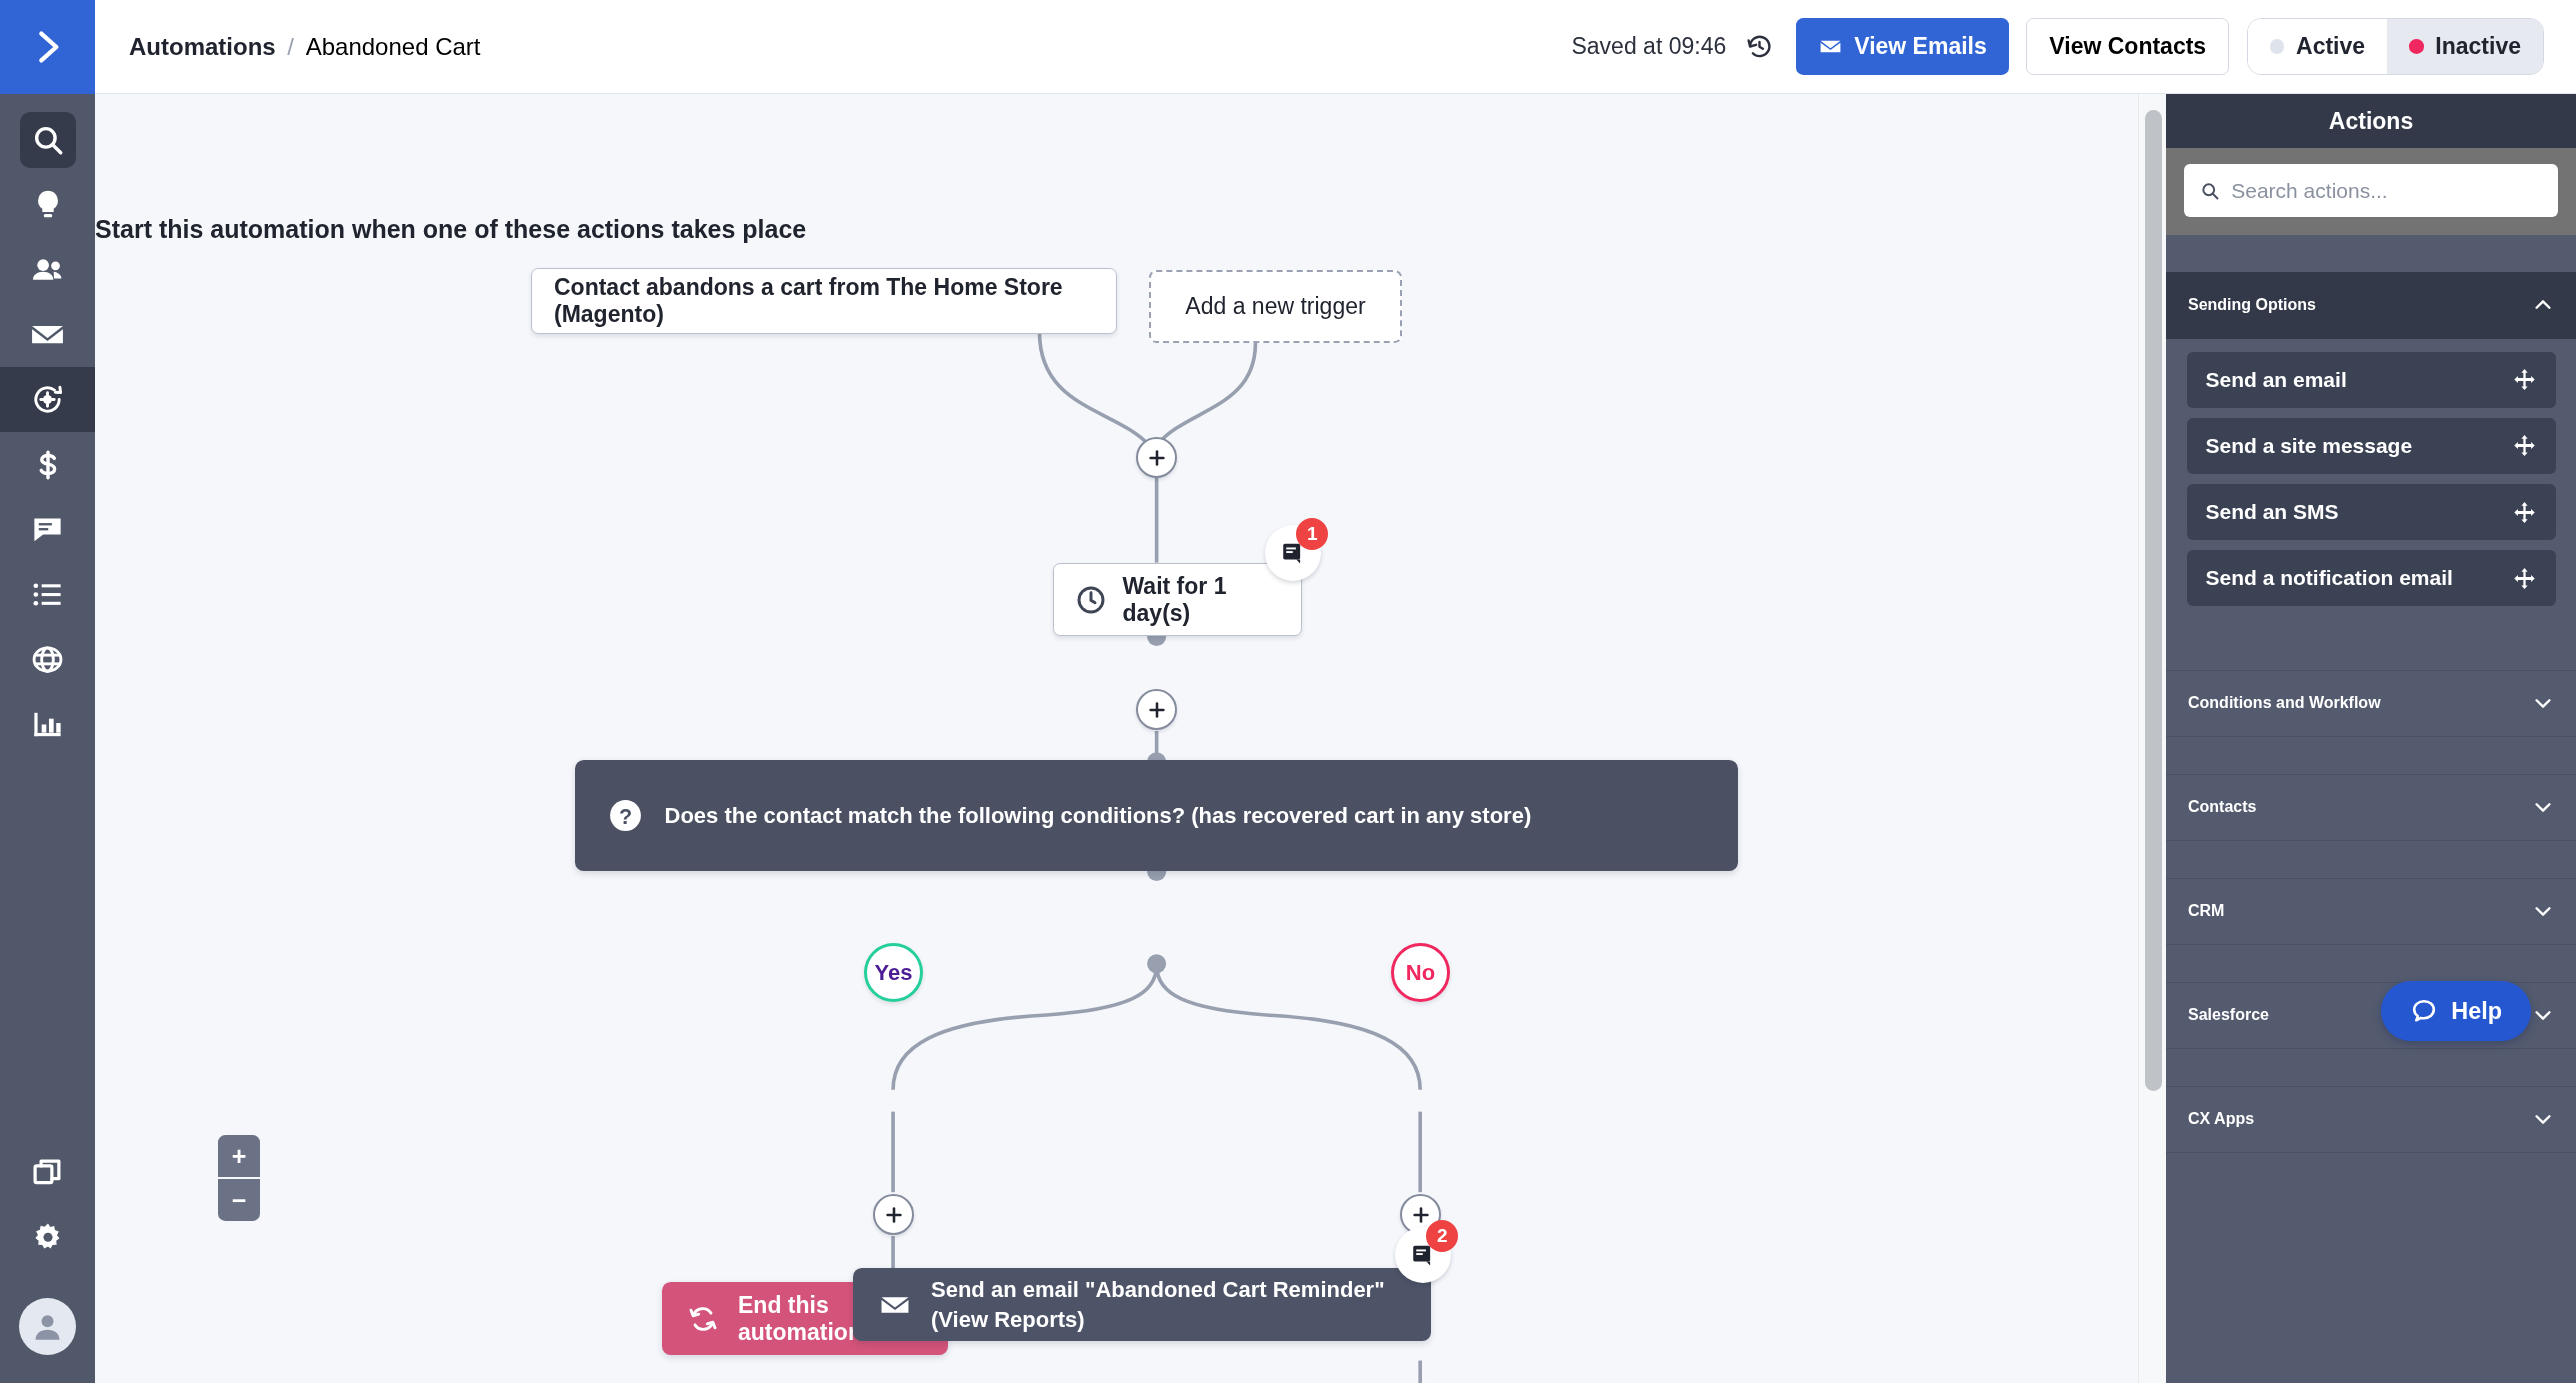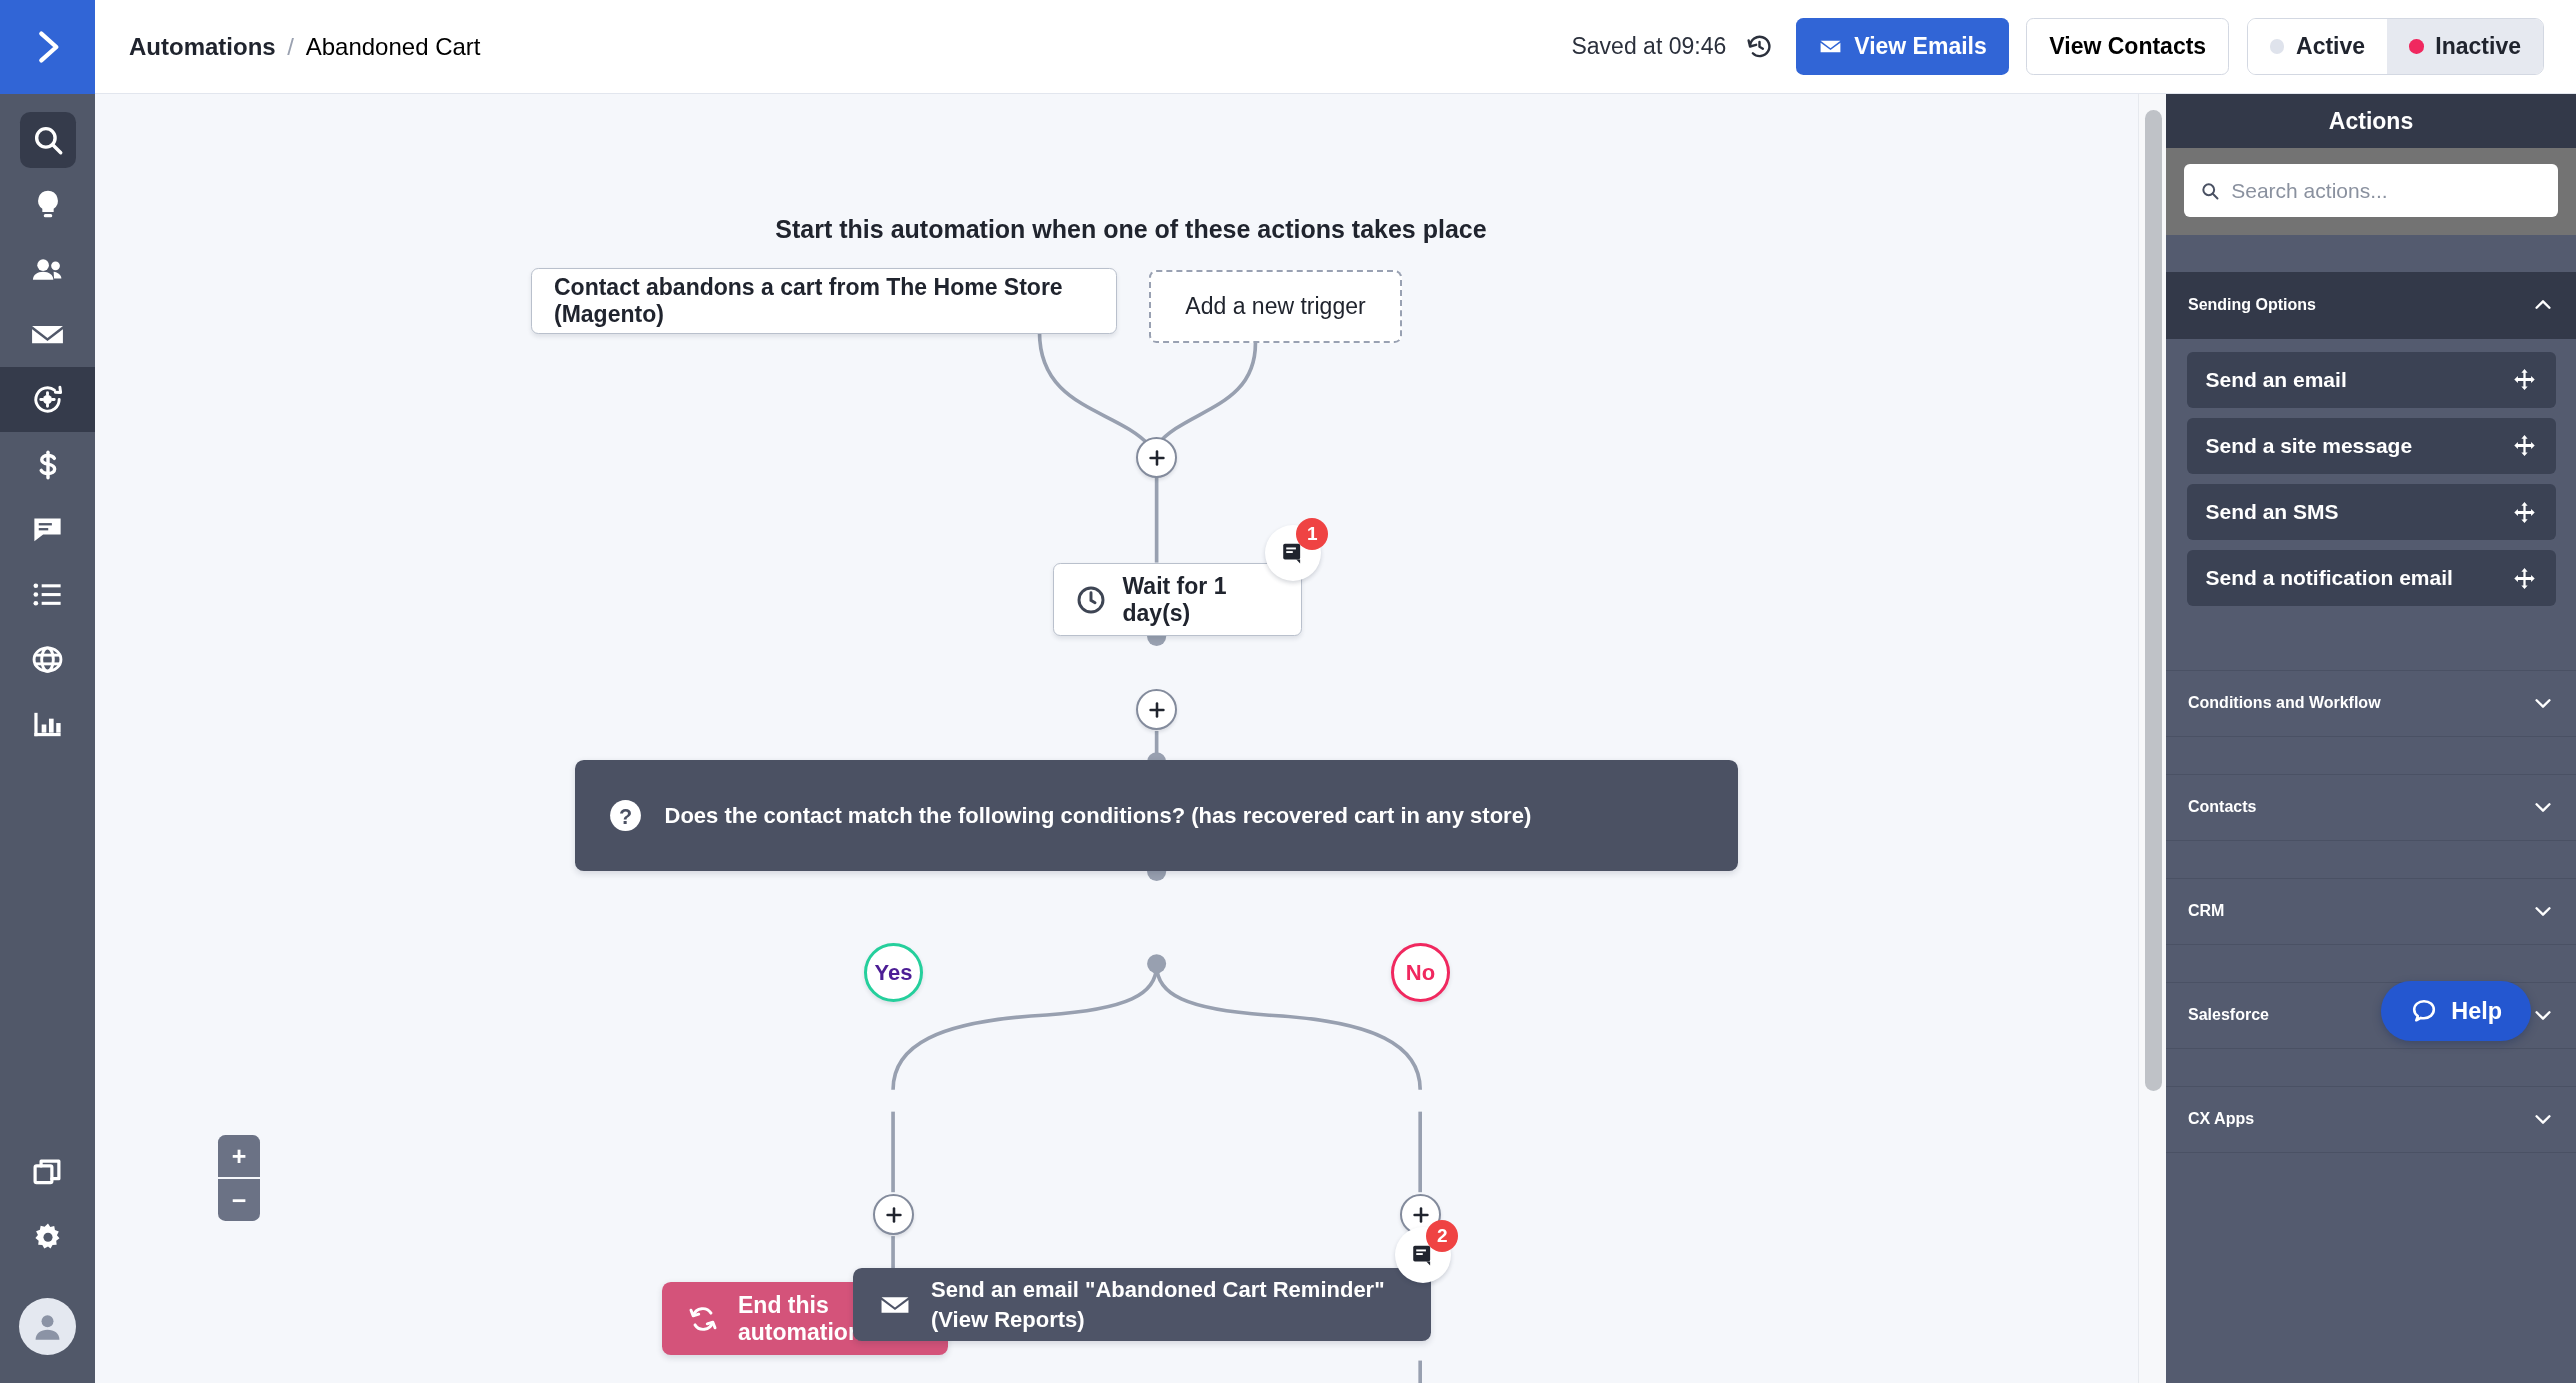--- a/index.html
+++ b/index.html
@@ -49,38 +49,38 @@
   .topbar-right { margin-left: auto; display: flex; align-items: center; gap: 17.6px; }
   .saved-text { font-size: 23px; color: #2b303c; }
   .history-btn { display: flex; align-items: center; justify-content: center; width: 37px; height: 37px; margin-left: -2.9px; }
   .btn {
     height: 57px; border-radius: 7.3px; display: flex; align-items: center; justify-content: center;
     font-size: 23px; font-weight: 700; padding: 0 22px; white-space: nowrap;
   }
   .btn-primary { background: #3165d6; color: #fff; gap: 11.7px; }
   .btn-outline { background: #fff; color: #000000; border: 0.7px solid #d3d8e2; }
   .seg {
-    display: flex; height: 57px; border: 0.7px solid #d3d8e2; border-radius: 9px; overflow: hidden;
+    display: flex; height: 57px; border: 0.7px solid #d3d8e2; border-radius: 14px; overflow: hidden;
   }
   .seg-item {
     display: flex; align-items: center; gap: 11.7px; padding: 0 22px; font-size: 23px; font-weight: 700;
     color: #20242e; background: #fff;
   }
   .seg-item.selected { background: #e6e9f0; }
   .dot { width: 14.6px; height: 14.6px; border-radius: 50%; }
   .dot-idle { background: #dfe3ec; }
   .dot-inactive { background: #f0285f; }
 
   
   .canvas {
     position: absolute; left: 95px; top: 94px; width: 2072px; height: 1290px;
     background: #f5f7fb; overflow: hidden;
   }
   .canvas-title {
-    position: absolute; left: 0; top: 121px; width: 2072px; text-align: center;
+    position: absolute; left: 0; top: 121px; width: 2072px; text-align: left;
     font-size: 25px; font-weight: 700; color: #20242e;
   }
   svg.wires { position: absolute; left: 0; top: 0; width: 2072px; height: 1290px; }
 
   .node { position: absolute; display: flex; align-items: center; }
   .node-white {
     background: #fff; border: 0.7px solid #b9c0cc; border-radius: 7.3px;
     box-shadow: 0 2.2px 4.4px rgba(30,38,60,.10);
     font-size: 23px; font-weight: 700; color: #20242e;
   }

